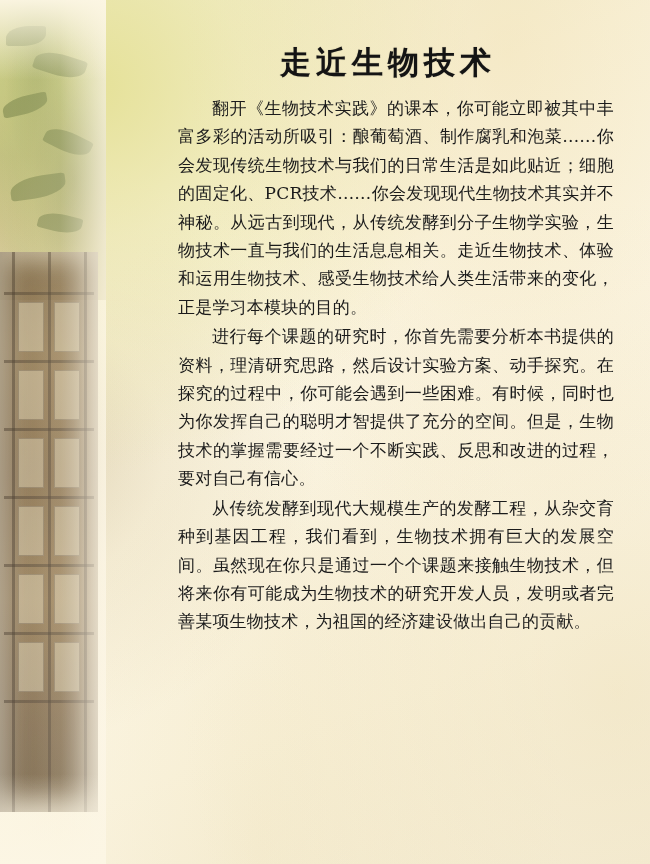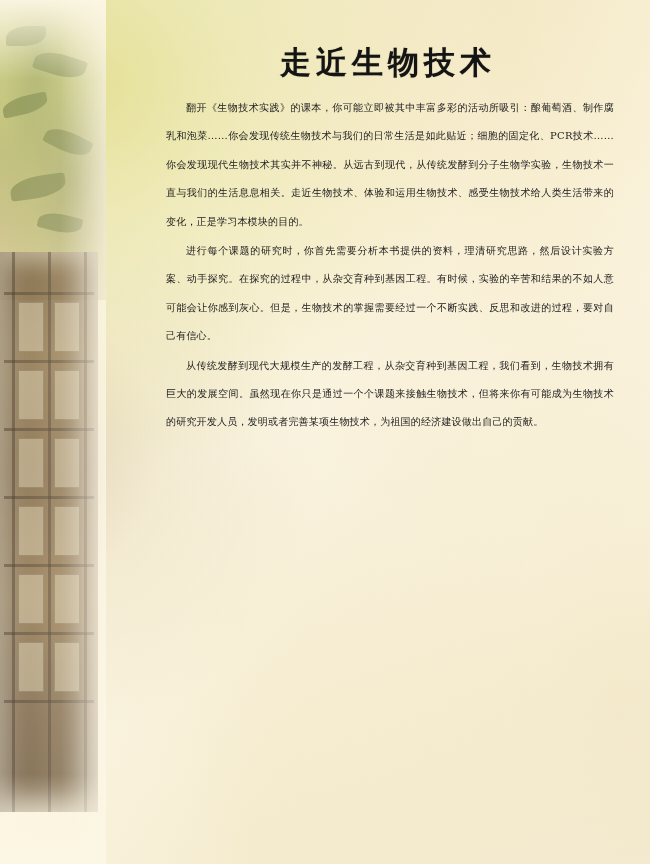--- a/index.html
+++ b/index.html
@@ -131,24 +131,24 @@
     letter-spacing: 5px;
     color: #141414;
     text-shadow: 0 0 1px rgba(0,0,0,0.35);
   }
 
   .body-text {
     margin: 0;
     padding: 0;
   }
   .para {
-    margin: 0 0 1px 4px;
+    margin: 0 0 1px 16px;
     text-indent: 2em;
     font-family: "DejaVu Serif", "Liberation Serif", serif;
-    font-size: 10px;
+    font-size: 17px;
     line-height: 28.4px;
     color: #1b1b1b;
     text-align: justify;
     text-justify: inter-character;
     letter-spacing: 0.2px;
   }
 </style>
 </head>
 <body>
 
@@ -192,19 +192,19 @@
     <div class="deco-fade"></div>
     <div class="deco-fade-top"></div>
     <div class="deco-fade-bottom"></div>
   </div>
 
   <div class="content">
     <h1 class="doc-title">走近生物技术</h1>
 
     <div class="body-text">
       <p class="para">翻开《生物技术实践》的课本，你可能立即被其中丰富多彩的活动所吸引：酿葡萄酒、制作腐乳和泡菜……你会发现传统生物技术与我们的日常生活是如此贴近；细胞的固定化、PCR技术……你会发现现代生物技术其实并不神秘。从远古到现代，从传统发酵到分子生物学实验，生物技术一直与我们的生活息息相关。走近生物技术、体验和运用生物技术、感受生物技术给人类生活带来的变化，正是学习本模块的目的。</p>
-      <p class="para">进行每个课题的研究时，你首先需要分析本书提供的资料，理清研究思路，然后设计实验方案、动手探究。在探究的过程中，从杂交育种到基因工程。有时候，实验的辛苦和结果的不如人意可能会让你感到灰心。但是，生物技术的掌握需要经过一个不断实践、反思和改进的过程，要对自己有信心。</p>
+      <p class="para">进行每个课题的研究时，你首先需要分析本书提供的资料，理清研究思路，然后设计实验方案、动手探究。在探究的过程中，你可能会遇到一些困难。有时候，同时也为你发挥自己的聪明才智提供了充分的空间。但是，生物技术的掌握需要经过一个不断实践、反思和改进的过程，要对自己有信心。</p>
       <p class="para">从传统发酵到现代大规模生产的发酵工程，从杂交育种到基因工程，我们看到，生物技术拥有巨大的发展空间。虽然现在你只是通过一个个课题来接触生物技术，但将来你有可能成为生物技术的研究开发人员，发明或者完善某项生物技术，为祖国的经济建设做出自己的贡献。</p>
 
     </div>
   </div>
 
 </div>
 
 </body></html>

